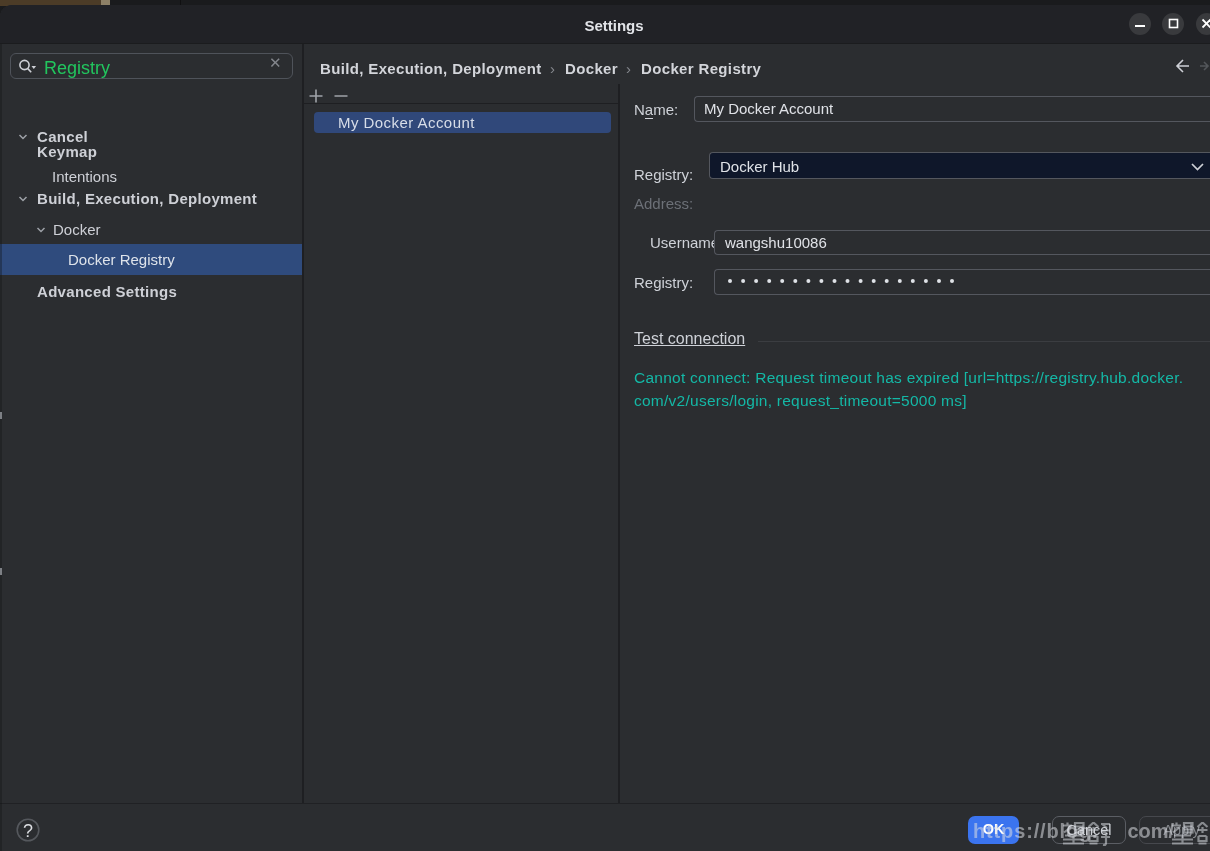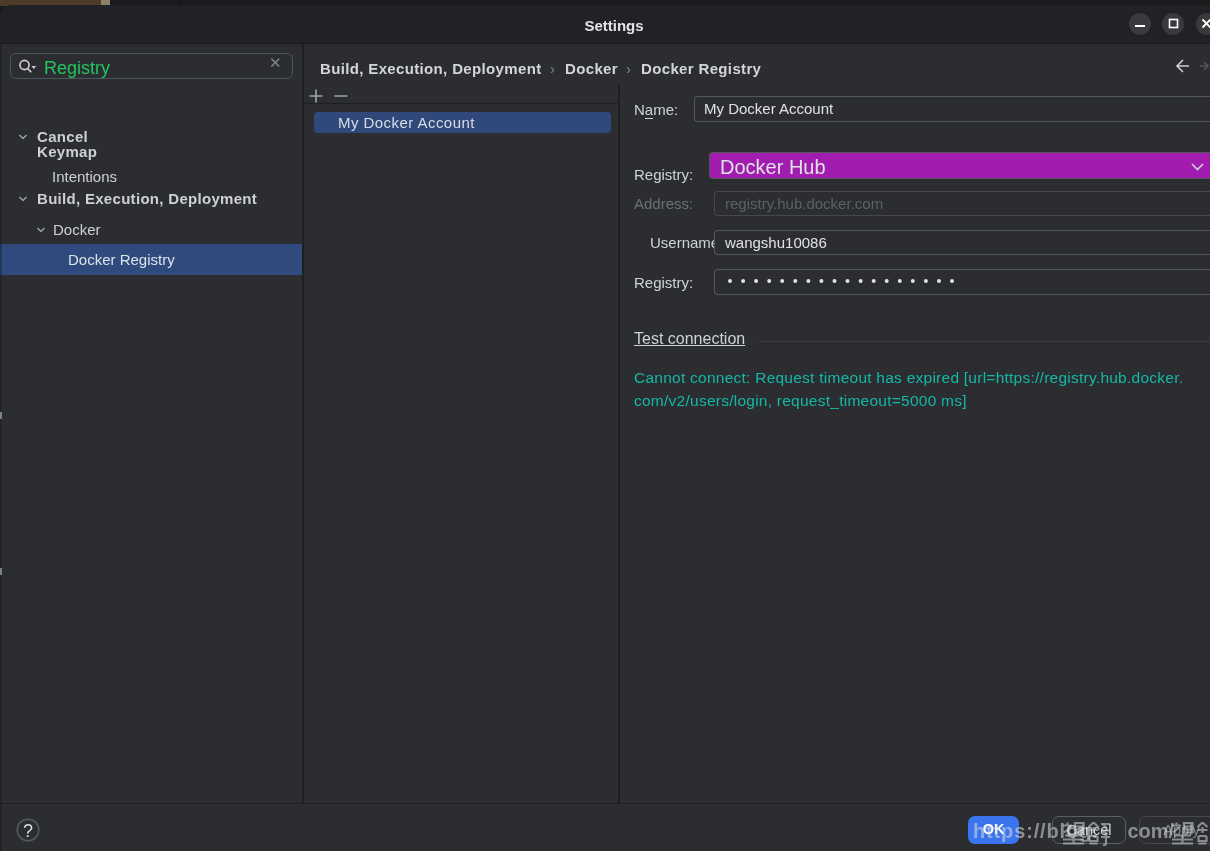--- a/index.html
+++ b/index.html
@@ -66,20 +66,21 @@
     <div class="abs search-text">Registry</div>
     <div class="abs search-x">✕</div>
 
     <div class="abs row b" style="left:37px; top:84.5px;margin-top:46px;">Keymap</div>
     <div class="abs row b" style="left:37px; top:115.5px;">Cancel</div>
     <div class="abs row" style="left:52px; top:156px;">Intentions</div>
     <div class="abs row b" style="left:37px; top:177.5px;">Build, Execution, Deployment</div>
     <div class="abs row" style="left:53px; top:208.5px;">Docker</div>
     <div class="abs selrow" style="left:0; top:239px; width:302px; height:31px;"></div>
     <div class="abs row" style="left:68px; top:239px; color:#dee3ea;">Docker Registry</div>
+    <div class="abs row b" style="left:37px; top:270.5px;">Advanced Settings</div>
     <svg class="abs chev" style="left:18px; top:127px;" viewBox="0 0 10 10">
       <path d="M1.5 3 L5 6.5 L8.5 3" fill="none" stroke="#9ea1a7" stroke-width="1.5"></path>
     </svg>
     <svg class="abs chev" style="left:18px; top:189px;" viewBox="0 0 10 10">
       <path d="M1.5 3 L5 6.5 L8.5 3" fill="none" stroke="#9ea1a7" stroke-width="1.5"></path>
     </svg>
     <svg class="abs chev" style="left:36px; top:220px;" viewBox="0 0 10 10">
       <path d="M1.5 3 L5 6.5 L8.5 3" fill="none" stroke="#9ea1a7" stroke-width="1.5"></path>
     </svg>
 
@@ -100,27 +101,26 @@
       <path d="M26.5 9 L39.5 9" stroke="#a0a3a9" stroke-width="1.6"></path>
     </svg>
     <div class="abs hline" style="left:303px; top:98px; width:315px;"></div>
     <div class="abs msel"><span style="padding-left:24px; letter-spacing:0.45px;">My Docker Account</span></div>
     <div class="abs vline" style="left:618px; top:79px; height:719px;"></div>
 
     <div class="abs label" style="left:634px; top:95.5px;">N<span style="border-bottom:1px solid #cfd2d8;">a</span>me:</div>
     <div class="abs field" style="left:694px; top:91px; width:516px; height:26px; line-height:24px;"><span style="padding-left:9px;">My Docker Account</span></div>
 
     <div class="abs label" style="left:634px; top:153px;margin-top:8px;">Registry:</div>
-    <div class="abs" style="left:709px; top:146.5px; width:501px; height:27px; background:#a21caf; border:1px solid #54575e; border-right:none; border-radius:4px 0 0 4px; color:#dfe2e7; font-size:20px; line-height:28px;"><span style="padding-left:10px;">Docker Hub</span></div>
+    <div class="abs" style="left:709px; top:146.5px; width:501px; height:27px; background:#0f172a; border:1px solid #54575e; border-right:none; border-radius:4px 0 0 4px; color:#dfe2e7; font-size:15px; line-height:28px;"><span style="padding-left:10px;">Docker Hub</span></div>
     <svg class="abs" style="left:1190px; top:157px;" width="15" height="10" viewBox="0 0 15 10">
       <path d="M2 2 L7.5 7.5 L13 2" fill="none" stroke="#ced0d6" stroke-width="1.7"></path>
     </svg>
 
     <div class="abs label" style="left:634px; top:190px; color:#6c7077;">Address:</div>
-    <div class="abs field" style="left:714px; top:186px; width:496px; height:25px; line-height:23px; border-color:#46484d;"><span class="ph" style="padding-left:10px;">registry.hub.docker.com</span></div>
 
     <div class="abs label" style="left:650px; top:229px;">Username:</div>
     <div class="abs field" style="left:714px; top:224.5px; width:512px; height:25px; line-height:23px;"><span style="padding-left:10px;">wangshu10086</span></div>
 
     <div class="abs label" style="left:634px; top:268.5px;">Registry:</div>
     <div class="abs field" style="left:714px; top:263.5px; width:496px; height:26px;"></div>
     <svg class="abs" style="left:726px; top:271px;" width="240" height="10" viewBox="0 0 240 10">
       <circle cx="4.0" cy="5" r="2" fill="#dfe2e7"></circle>
       <circle cx="17.1" cy="5" r="2" fill="#dfe2e7"></circle>
       <circle cx="30.1" cy="5" r="2" fill="#dfe2e7"></circle>

